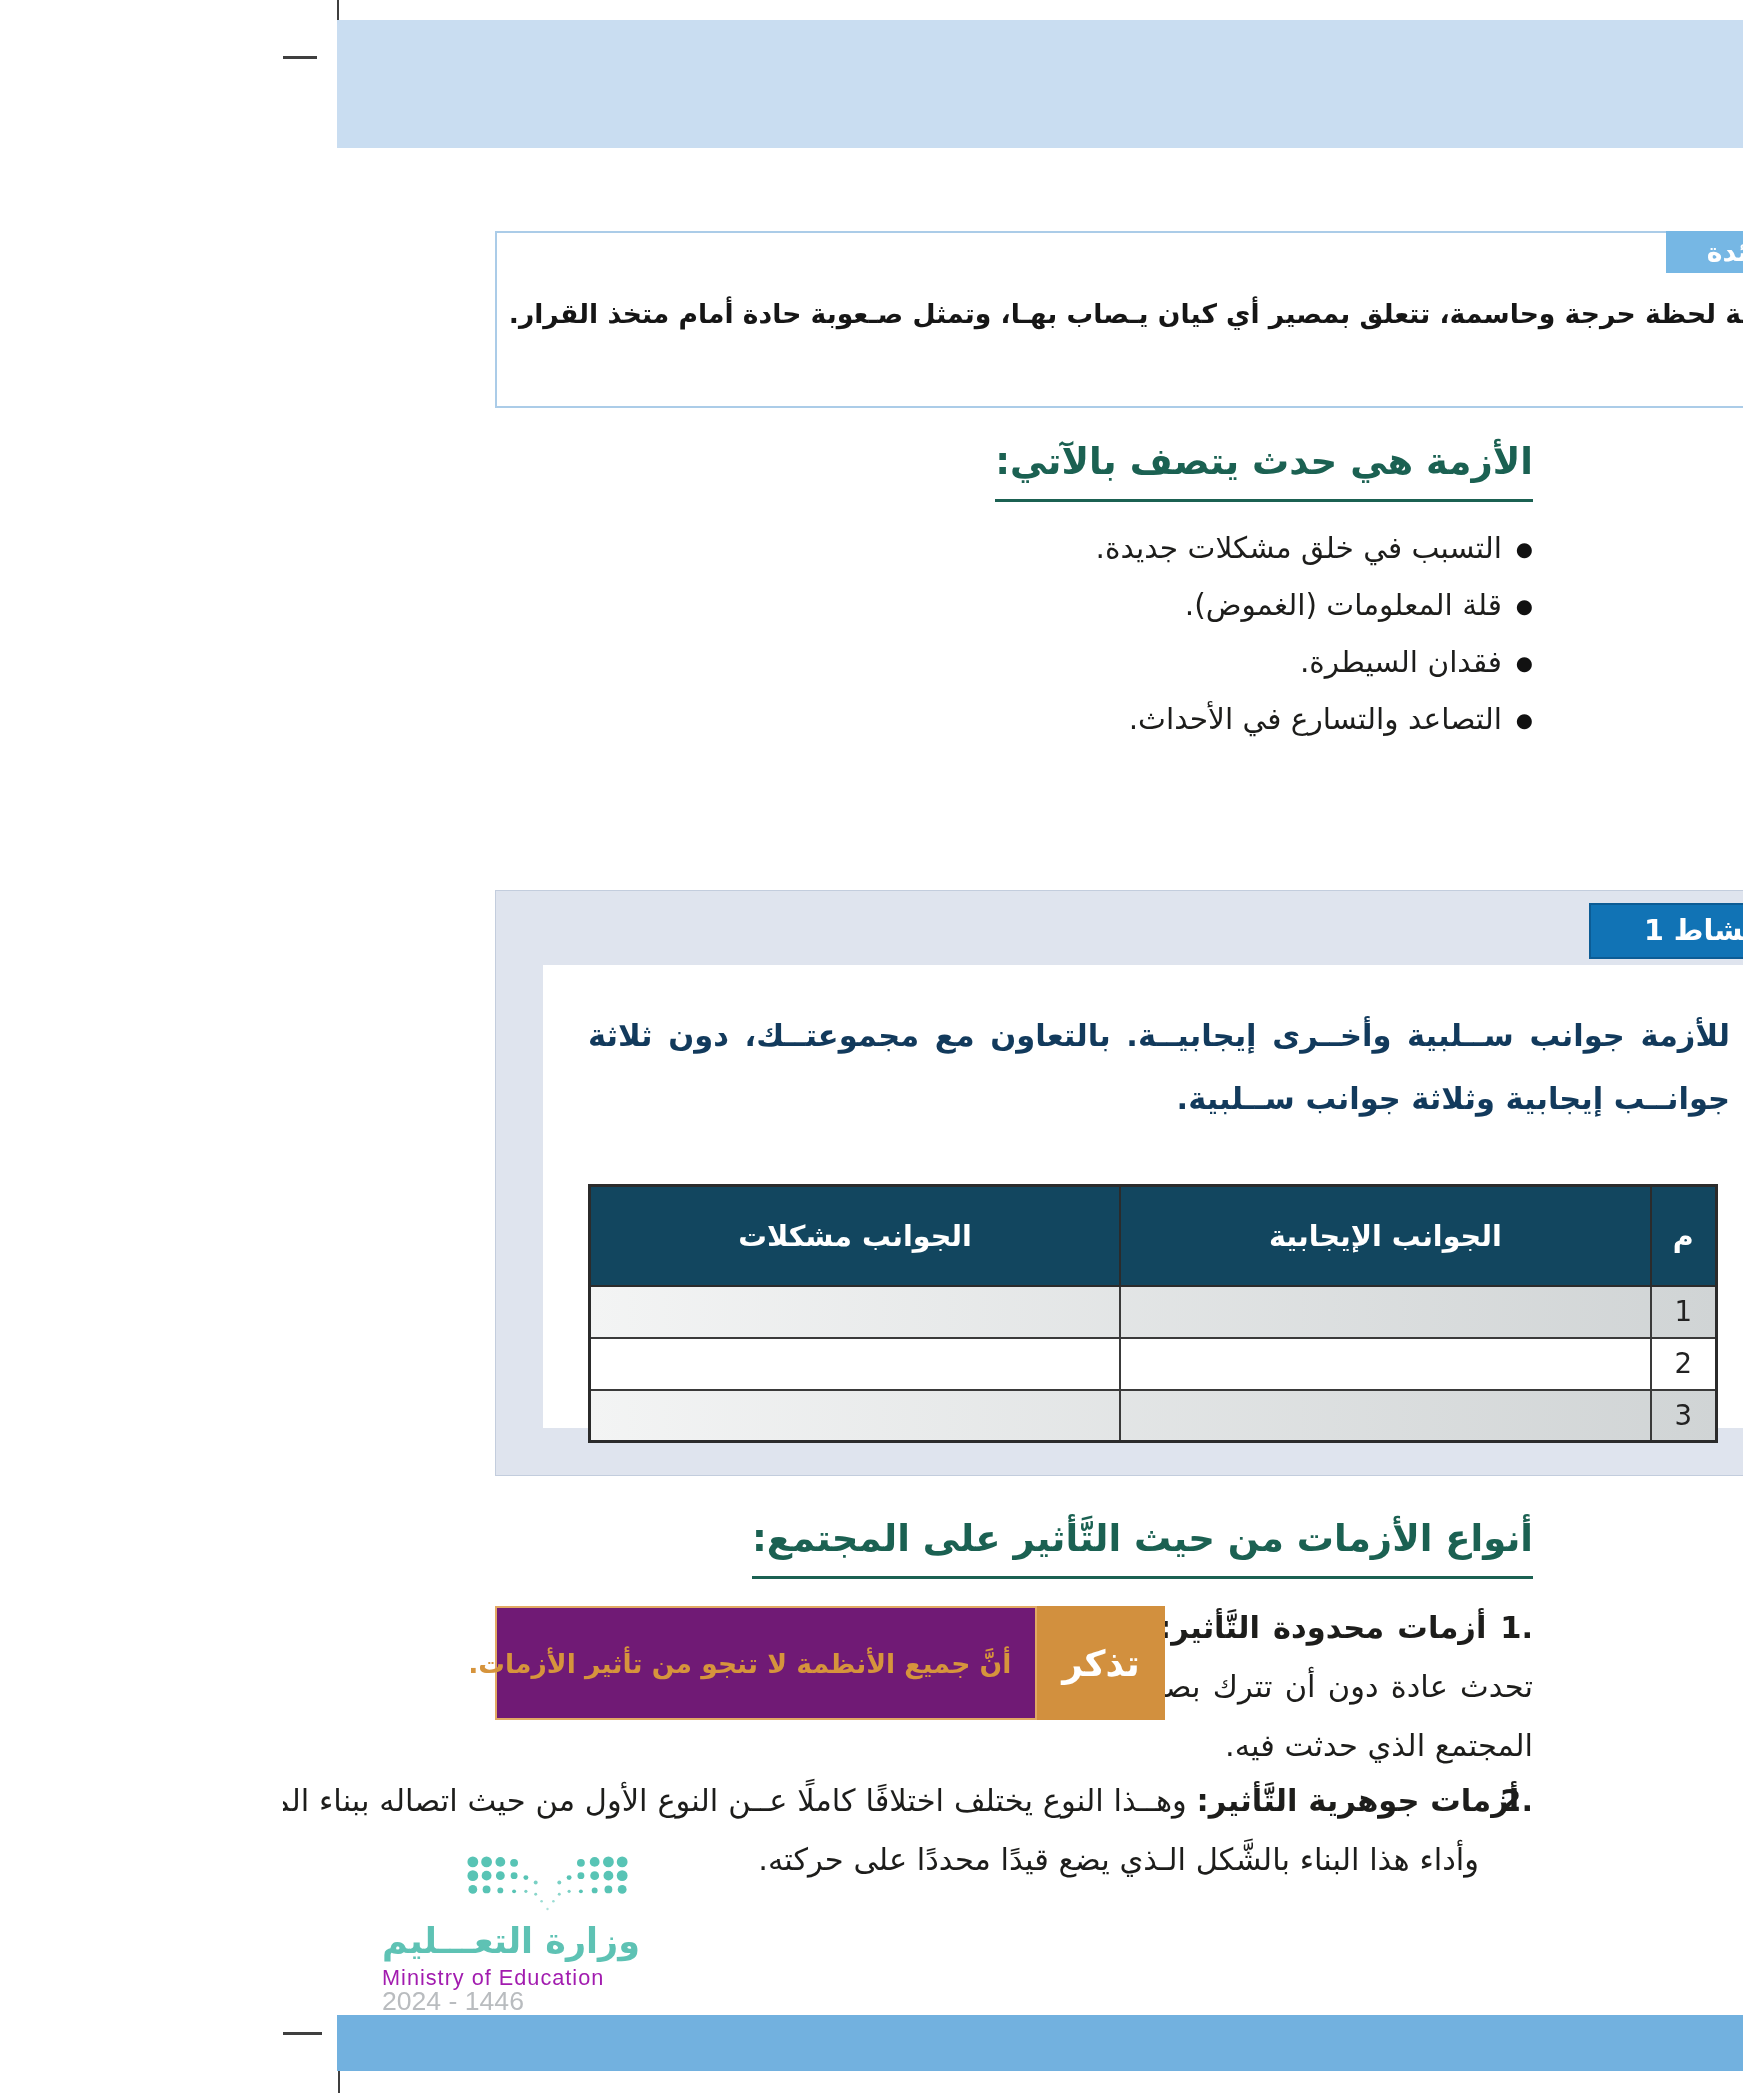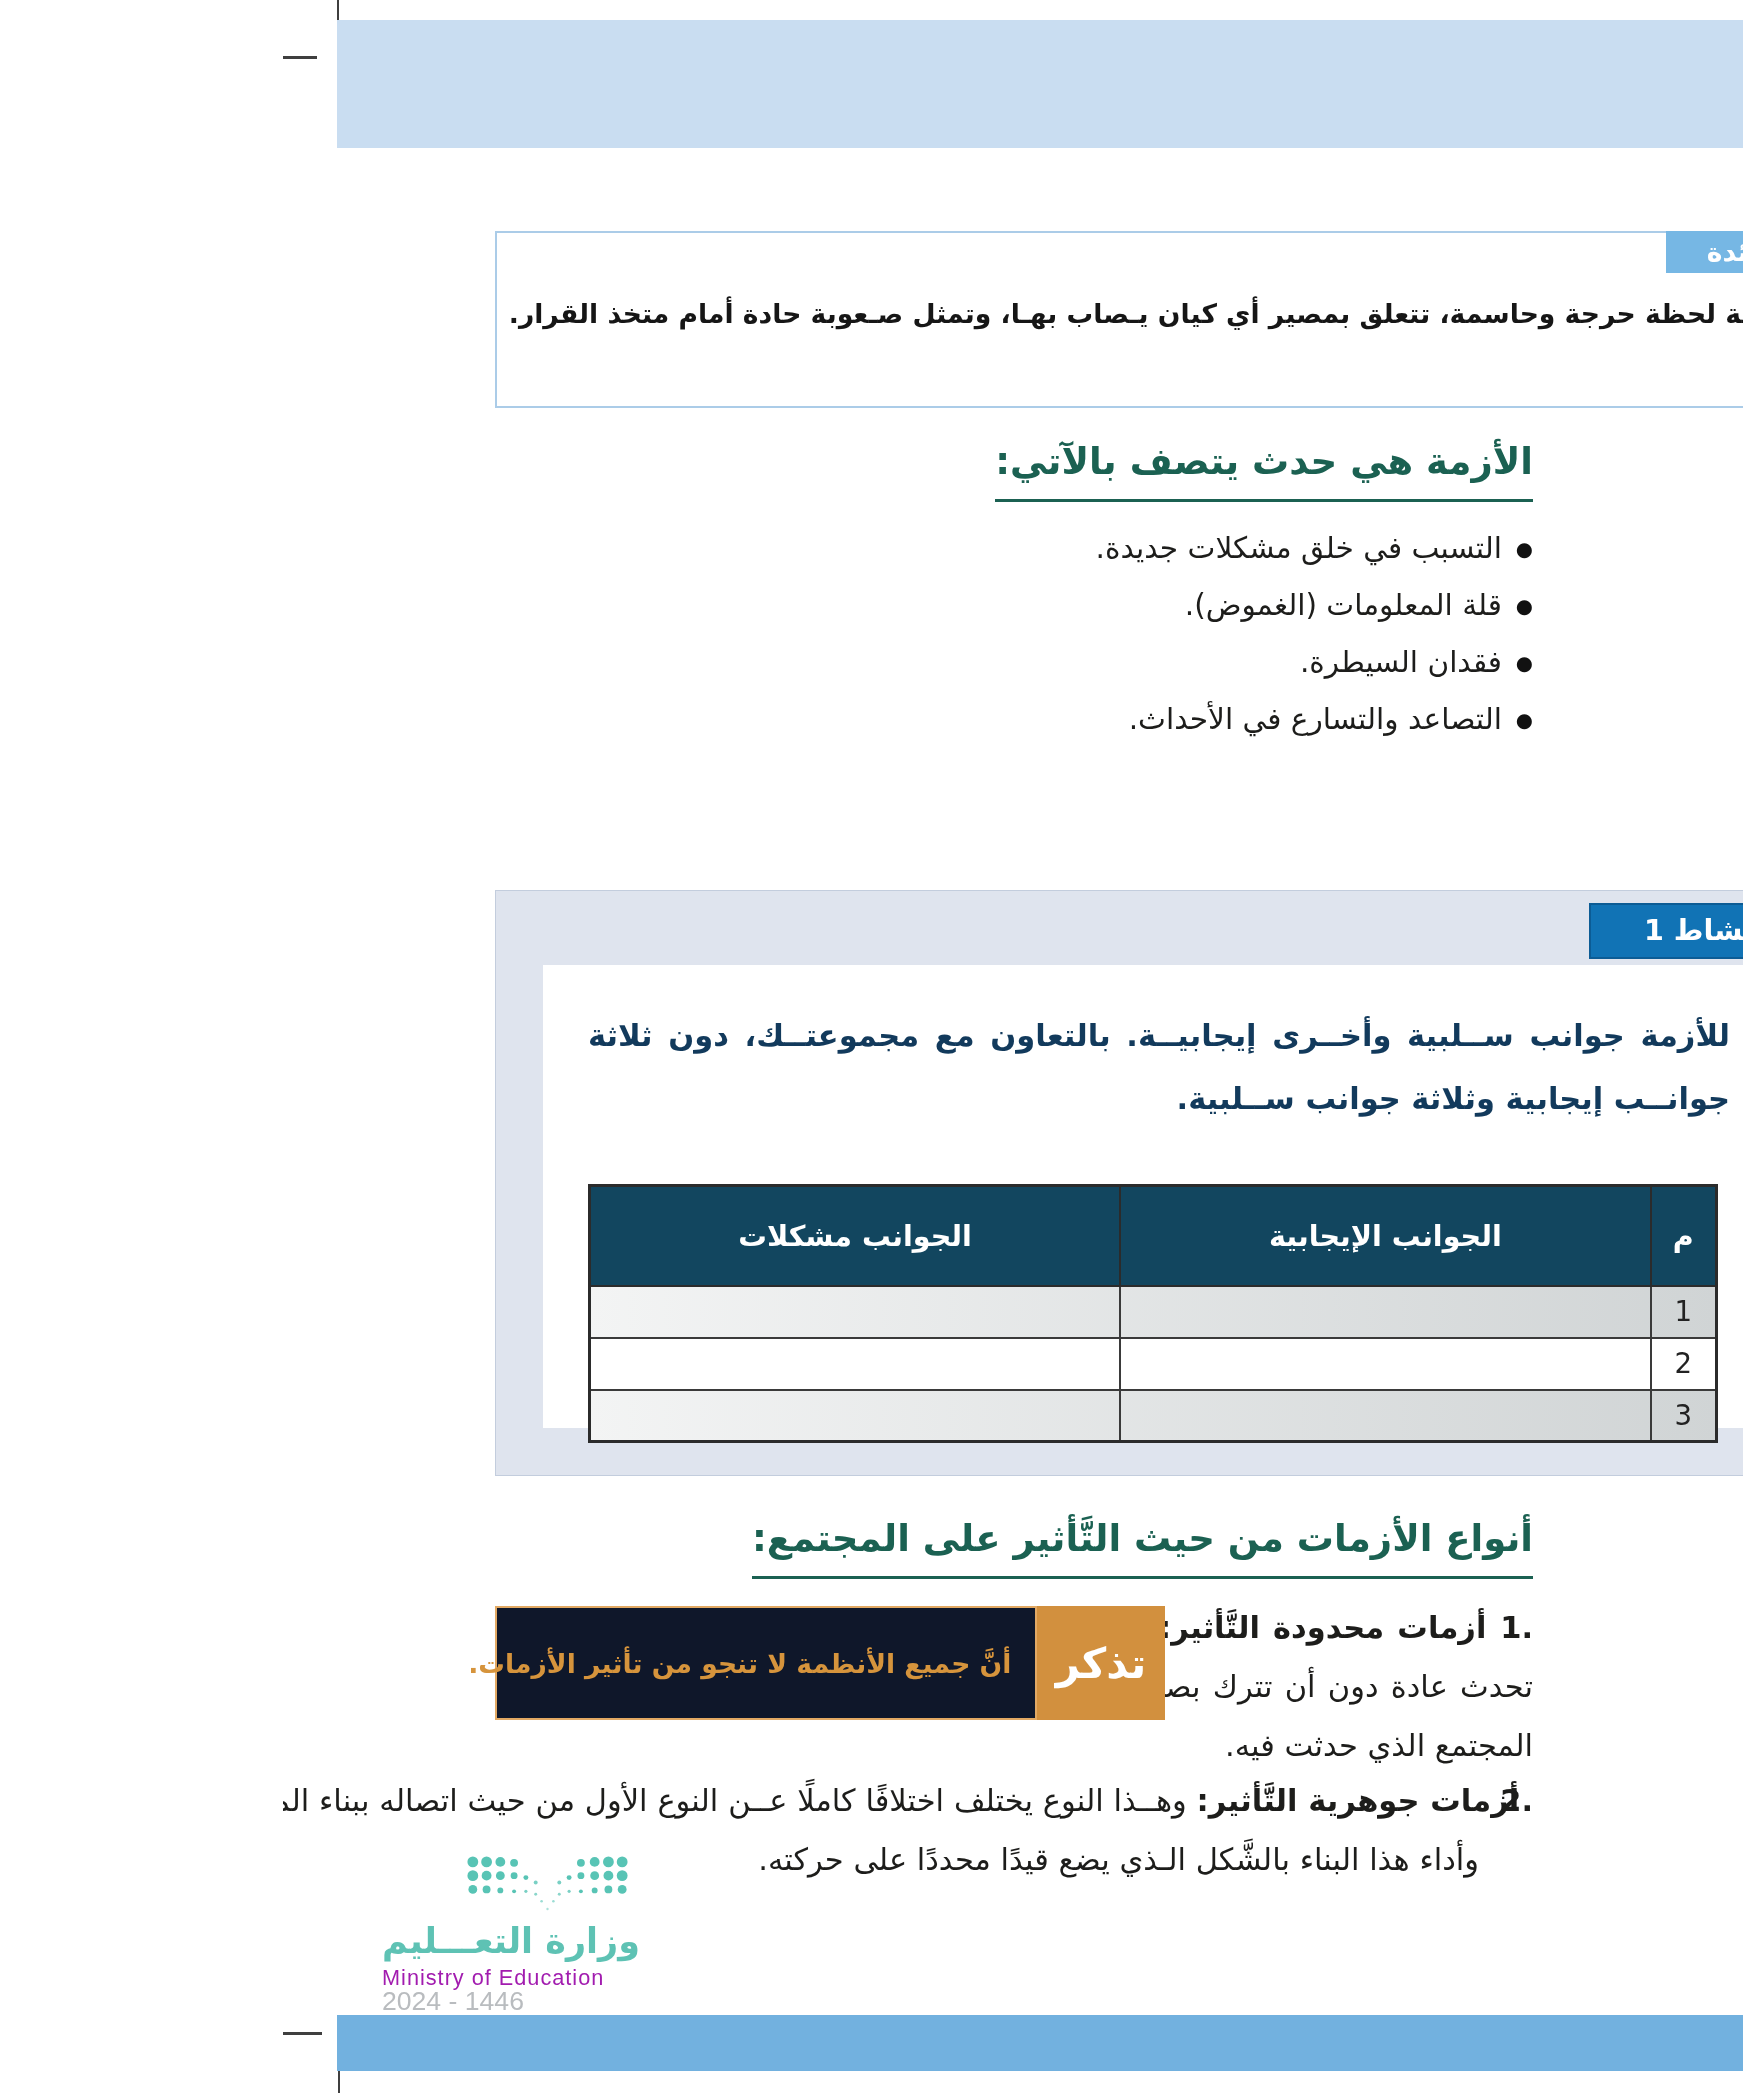--- a/index.html
+++ b/index.html
@@ -42,23 +42,23 @@
 
   
   .item { position:absolute; font-size:30.5px; color:#1d1d1b; line-height:59px; text-align:justify; text-align-last:right; }
   .item .num { font-weight:bold; direction:ltr; display:inline-block; margin-left:13.8px; }
   .item .lead { font-weight:bold; }
   .item1 { right:210px; top:1598px; width:704px; }
   .item2 { right:210px; top:1771px; width:1322px; padding-right:54px; text-indent:-54px; }
 
   
   .remember { position:absolute; left:212px; top:1606px; width:670px; height:114px; }
-  .remember-text-box { position:absolute; left:0; top:0; width:542px; height:114px; border:2px solid #e2a964; background:#0f172a; display:flex; align-items:center; justify-content:flex-start; padding:0 23.6px; }
+  .remember-text-box { position:absolute; left:0; top:0; width:542px; height:114px; border:2px solid #e2a964; background:#701a75; display:flex; align-items:center; justify-content:flex-start; padding:0 23.6px; }
   .remember-text { color:#d6943c; font-size:26.6px; font-weight:bold; white-space:nowrap; }
-  .remember-label { position:absolute; left:542px; top:0; width:128px; height:114px; background:#d2903e; color:#ffffff; font-size:42px; font-weight:bold; display:flex; align-items:center; justify-content:center; }
+  .remember-label { position:absolute; left:542px; top:0; width:128px; height:114px; background:#d2903e; color:#ffffff; font-size:36px; font-weight:bold; display:flex; align-items:center; justify-content:center; }
 
   
   .brand-ar { position:absolute; left:99px; top:1921px; color:#5ec2b4; font-size:35px; font-weight:bold; white-space:nowrap; direction:rtl; }
   .brand-en { position:absolute; left:99px; top:1965px; color:#a21caf; font-size:21.7px; font-family:"Liberation Sans", sans-serif; letter-spacing:1px; direction:ltr; }
   .brand-years { position:absolute; left:99px; top:1986px; color:#b9bcbf; font-size:26.6px; font-family:"Liberation Sans", sans-serif; direction:ltr; }
   .logo-dots { position:absolute; left:180px; top:1852px; }
 
   .bottom-bar { position:absolute; left:54px; top:2015px; width:1672px; height:56px; background:#72b1df; z-index:1; }
   .page-tab { position:absolute; left:1525px; top:1923px; width:91px; height:149px; background:#ffffff; border:2px solid #3e8dc6; border-bottom:none; border-radius:29.6px 29.6px 0 0; z-index:2; text-align:center; }
   .page-num { margin-top:9px; font-size:37px; font-weight:bold; color:#1d1d1b; font-family:"DejaVu Sans", sans-serif; }

